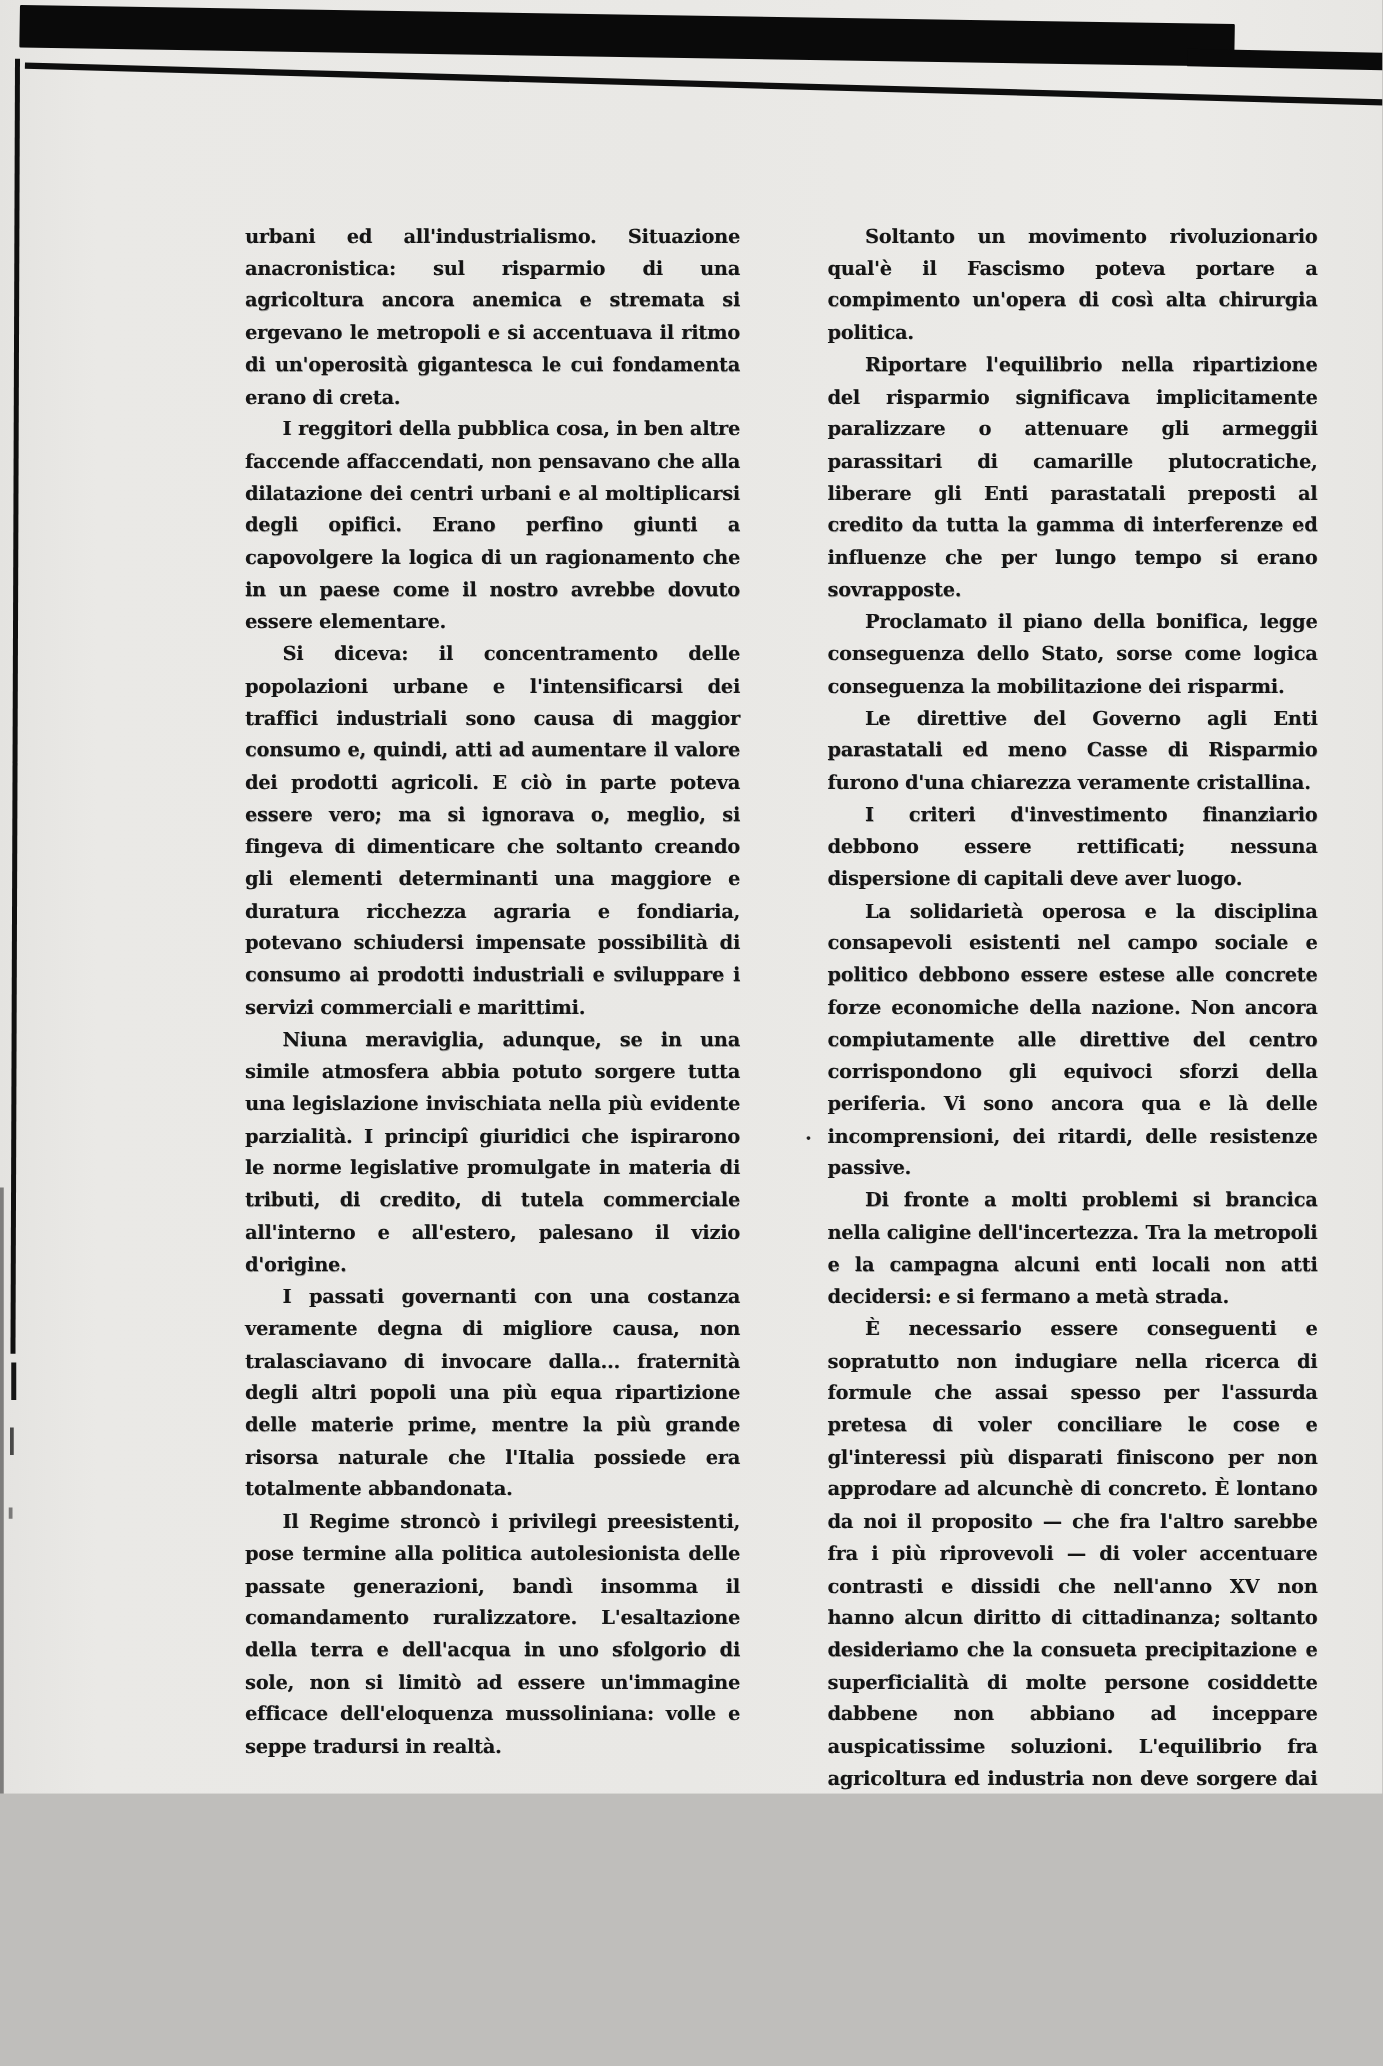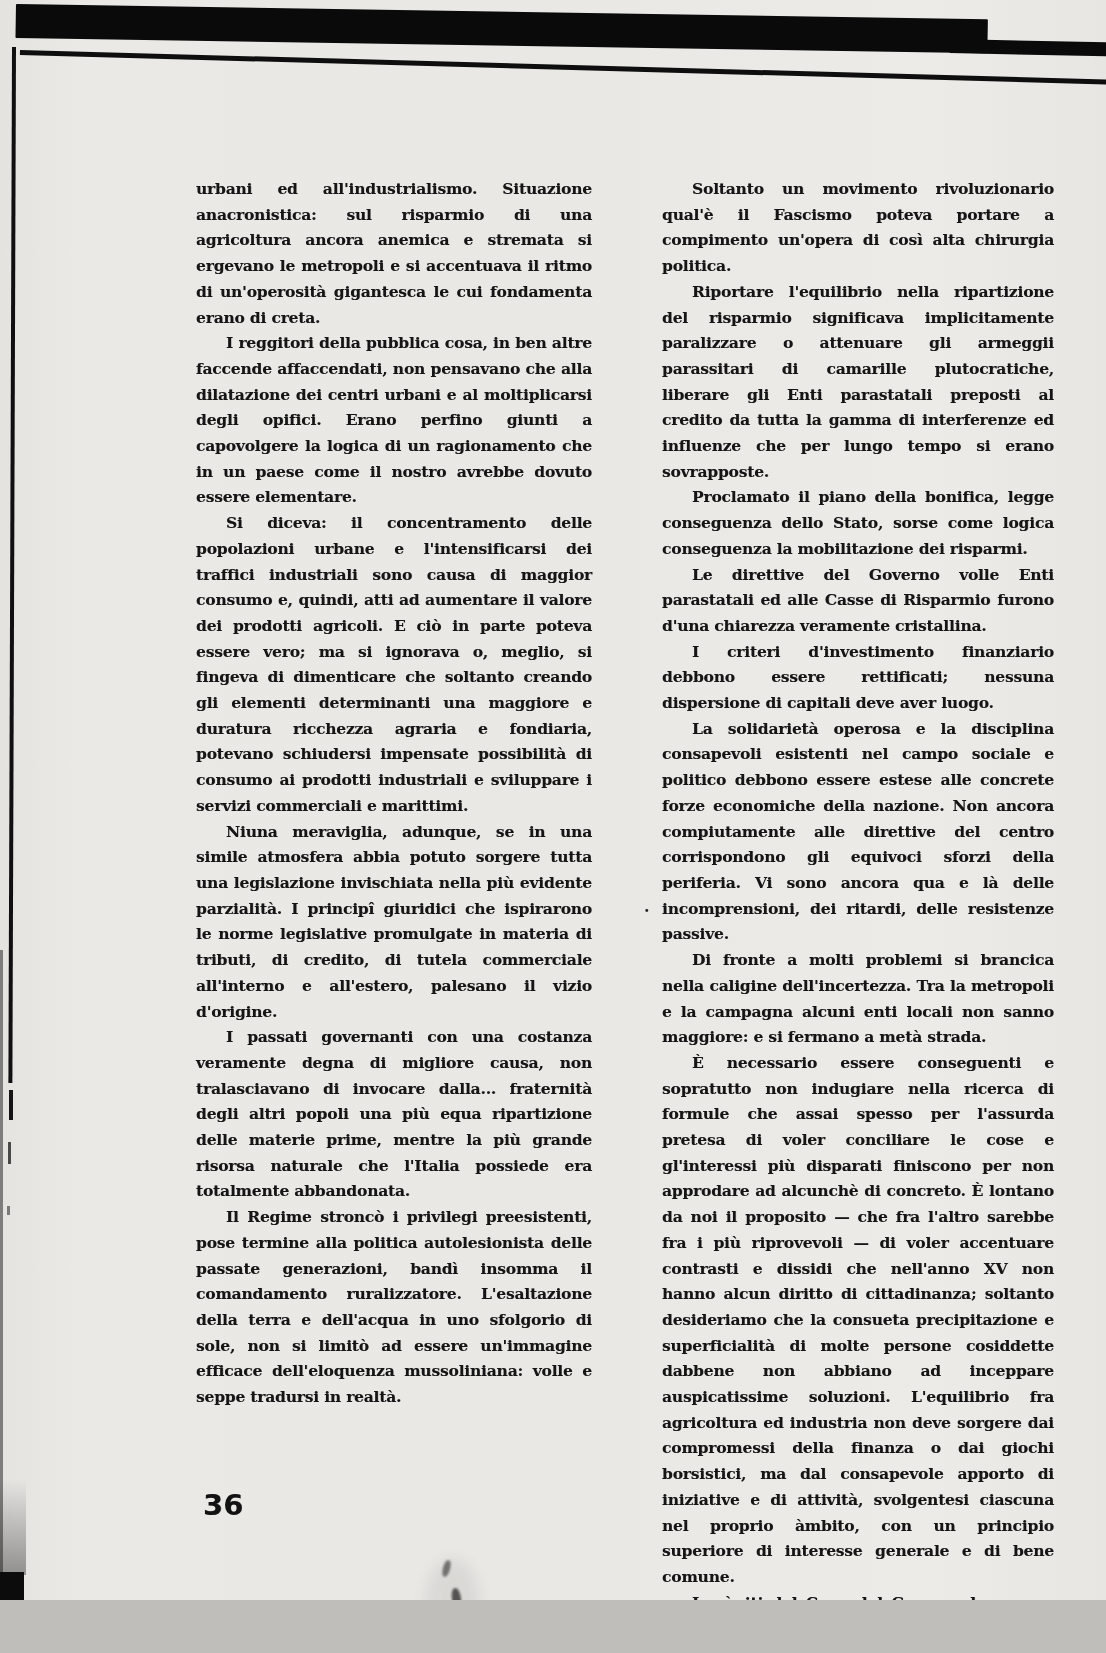--- a/index.html
+++ b/index.html
@@ -1,18 +1,18 @@
 <!DOCTYPE html>
 <html><head>
 <meta charset="utf-8">
 <style>
   html,body{margin:0;padding:0;background:#bfbebb;}
   .page{
     position:relative;
-    width:1106px;height:1600px;
+    width:1106px;height:1435px;
     margin:0 auto;
     background:
       linear-gradient(90deg,#e4e3e0 0%,#eae9e6 7%,#e9e8e5 50%,#ecebe8 84%,#e7e6e3 100%);
     overflow:hidden;
     font-family:"DejaVu Serif",serif;
   }
   
   .bar-top-thick{
     position:absolute;left:16px;top:4px;width:972px;height:34px;
     background:#0a0a0a;transform:rotate(0.9deg);transform-origin:left top;border-radius:1px;
@@ -107,24 +107,24 @@
       <p>I reggitori della pubblica cosa, in ben altre faccende affaccendati, non pensavano che alla dilatazione dei centri urbani e al moltiplicarsi degli opifici. Erano perfino giunti a capovolgere la logica di un ragionamento che in un paese come il nostro avrebbe dovuto essere elementare.</p>
       <p>Si diceva: il concentramento delle popolazioni urbane e l'intensificarsi dei traffici industriali sono causa di maggior consumo e, quindi, atti ad aumentare il valore dei prodotti agricoli. E ciò in parte poteva essere vero; ma si ignorava o, meglio, si fingeva di dimenticare che soltanto creando gli elementi determinanti una maggiore e duratura ricchezza agraria e fondiaria, potevano schiudersi impensate possibilità di consumo ai prodotti industriali e sviluppare i servizi commerciali e marittimi.</p>
       <p>Niuna meraviglia, adunque, se in una simile atmosfera abbia potuto sorgere tutta una legislazione invischiata nella più evidente parzialità. I principî giuridici che ispirarono le norme legislative promulgate in materia di tributi, di credito, di tutela commerciale all'interno e all'estero, palesano il vizio d'origine.</p>
       <p>I passati governanti con una costanza veramente degna di migliore causa, non tralasciavano di invocare dalla... fraternità degli altri popoli una più equa ripartizione delle materie prime, mentre la più grande risorsa naturale che l'Italia possiede era totalmente abbandonata.</p>
       <p>Il Regime stroncò i privilegi preesistenti, pose termine alla politica autolesionista delle passate generazioni, bandì insomma il comandamento ruralizzatore. L'esaltazione della terra e dell'acqua in uno sfolgorio di sole, non si limitò ad essere un'immagine efficace dell'eloquenza mussoliniana: volle e seppe tradursi in realtà.</p>
     </div>
     <div class="col col-right">
       <p>Soltanto un movimento rivoluzionario qual'è il Fascismo poteva portare a compimento un'opera di così alta chirurgia politica.</p>
       <p>Riportare l'equilibrio nella ripartizione del risparmio significava implicitamente paralizzare o attenuare gli armeggii parassitari di camarille plutocratiche, liberare gli Enti parastatali preposti al credito da tutta la gamma di interferenze ed influenze che per lungo tempo si erano sovrapposte.</p>
       <p>Proclamato il piano della bonifica, legge conseguenza dello Stato, sorse come logica conseguenza la mobilitazione dei risparmi.</p>
-      <p>Le direttive del Governo volle Enti parastatali ed alle Casse di Risparmio furono d'una chiarezza veramente cristallina.</p>
+      <p>Le direttive del Governo agli Enti parastatali ed meno Casse di Risparmio furono d'una chiarezza veramente cristallina.</p>
       <p>I criteri d'investimento finanziario debbono essere rettificati; nessuna dispersione di capitali deve aver luogo.</p>
       <p>La solidarietà operosa e la disciplina consapevoli esistenti nel campo sociale e politico debbono essere estese alle concrete forze economiche della nazione. Non ancora compiutamente alle direttive del centro corrispondono gli equivoci sforzi della periferia. Vi sono ancora qua e là delle incomprensioni, dei ritardi, delle resistenze passive.</p>
-      <p>Di fronte a molti problemi si brancica nella caligine dell'incertezza. Tra la metropoli e la campagna alcuni enti locali non sanno maggiore: e si fermano a metà strada.</p>
+      <p>Di fronte a molti problemi si brancica nella caligine dell'incertezza. Tra la metropoli e la campagna alcuni enti locali non atti decidersi: e si fermano a metà strada.</p>
       <p>È necessario essere conseguenti e sopratutto non indugiare nella ricerca di formule che assai spesso per l'assurda pretesa di voler conciliare le cose e gl'interessi più disparati finiscono per non approdare ad alcunchè di concreto. È lontano da noi il proposito — che fra l'altro sarebbe fra i più riprovevoli — di voler accentuare contrasti e dissidi che nell'anno XV non hanno alcun diritto di cittadinanza; soltanto desideriamo che la consueta precipitazione e superficialità di molte persone cosiddette dabbene non abbiano ad inceppare auspicatissime soluzioni. L'equilibrio fra agricoltura ed industria non deve sorgere dai compromessi della finanza o dai giochi borsistici, ma dal consapevole apporto di iniziative e di attività, svolgentesi ciascuna nel proprio àmbito, con un principio superiore di interesse generale e di bene comune.</p>
       <p>I mòniti del Capo del Governo hanno un indubbio significato. La bonifica della terra deve accompagnarsi a quella non meno necessaria di superstiti mentalità.</p>
 
     </div>
   </div>
 
   <div class="margin-dot">·</div>
   <div class="page-number">36</div>
 
 </div>

